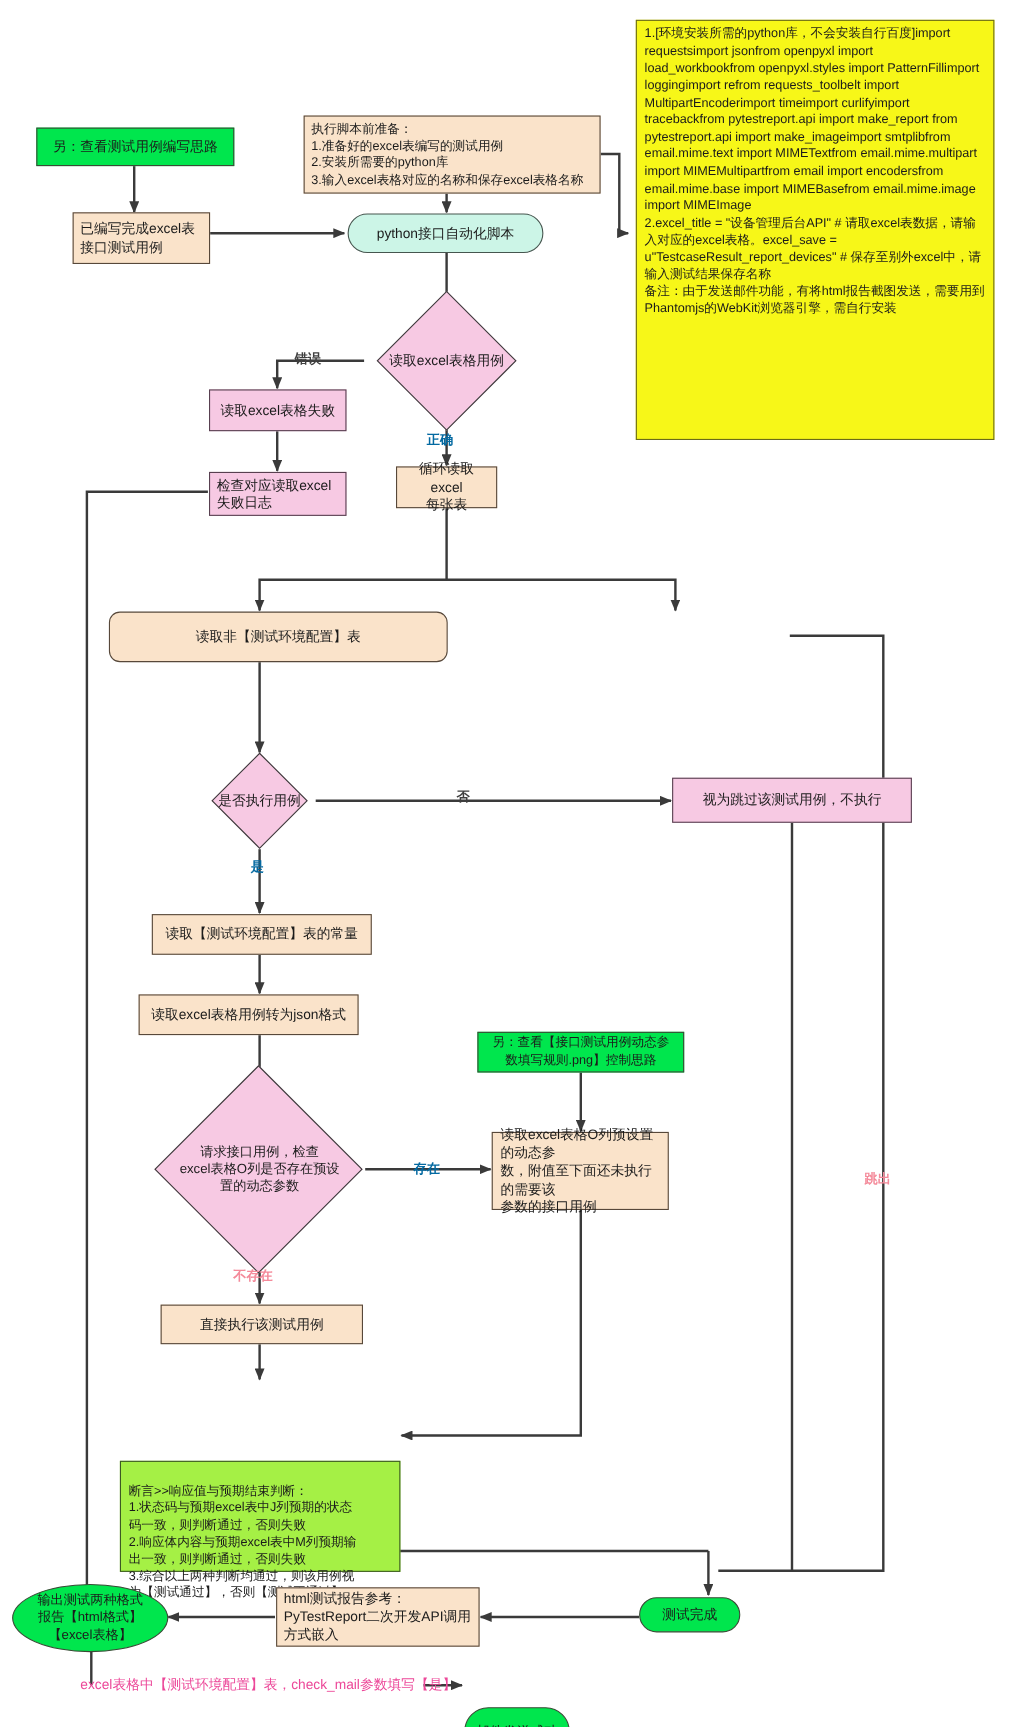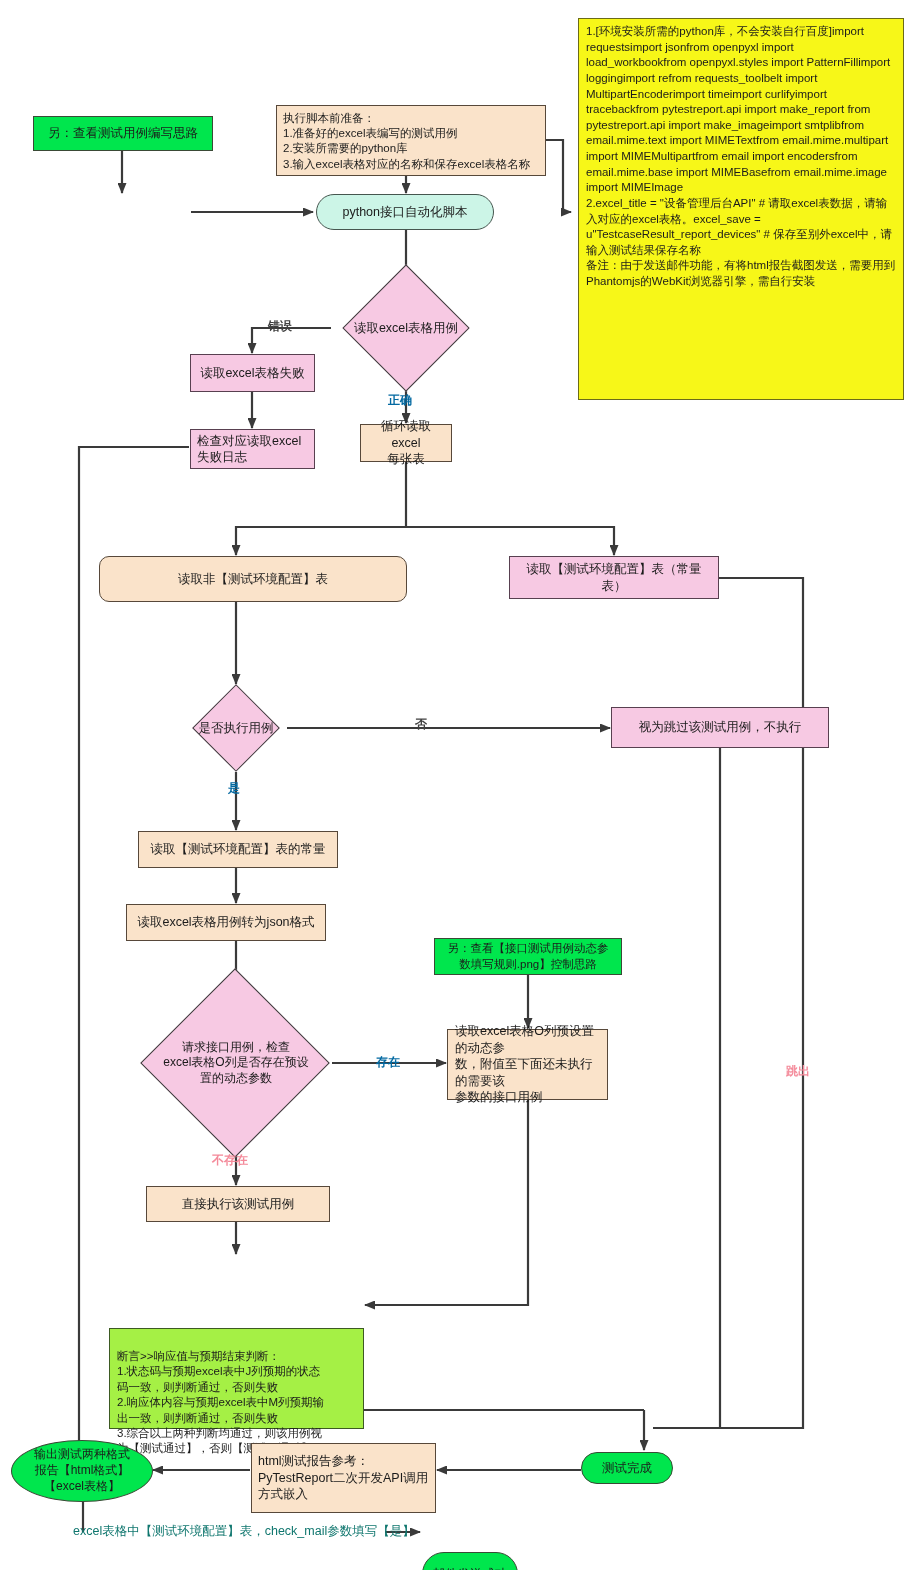--- a/index.html
+++ b/index.html
@@ -71,21 +71,21 @@
     background:transparent;
     white-space:nowrap;
   }
   .lbl-red{ color:#404040; }
   .lbl-green{ color:#0369a1; }
   .lbl-pink{ color:#f48a9a; }
 
   .plain-text{
     position:absolute;
     z-index:3;
-    color:#0f766e;
+    color:#ec4899;
     white-space:nowrap;
   }
 </style>
 </head>
 <body>
 
 <div id="canvas">
 
   <svg id="wires" viewBox="0 0 920 1570">
     <defs>
@@ -159,20 +159,22 @@
       <path d="M385,1532 L420,1532"></path>
     </g>
 
     <g stroke="#3a3a3a" stroke-width="2.2" fill="none">
       <path d="M83,1501 L83,1532"></path>
     </g>
   </svg>
 
   <div class="node n-green" style="left:33px;top:116px;width:180px;height:35px;font-size:12.5px;">另：查看测试用例编写思路</div>
 
+  <div class="node n-tan left" style="left:66px;top:193px;width:125px;height:47px;font-size:12.5px;">已编写完成excel表
+接口测试用例</div>
 
   <div class="node n-tan left" style="left:276px;top:105px;width:270px;height:71px;font-size:11.5px;align-items:flex-start;padding-top:5px;">执行脚本前准备：
 1.准备好的excel表编写的测试用例
 2.安装所需要的python库
 3.输入excel表格对应的名称和保存excel表格名称</div>
 
   <div class="node n-mint n-pill" style="left:316px;top:194px;width:178px;height:36px;font-size:12.5px;">python接口自动化脚本</div>
 
   <div class="node n-yellow left" style="left:578px;top:18px;width:326px;height:382px;font-size:11.5px;align-items:flex-start;line-height:1.36;padding:5px 7px;">1.[环境安装所需的python库，不会安装自行百度]import requestsimport jsonfrom openpyxl import load_workbookfrom openpyxl.styles import PatternFillimport loggingimport refrom requests_toolbelt import MultipartEncoderimport timeimport curlifyimport tracebackfrom pytestreport.api import make_report from pytestreport.api import make_imageimport smtplibfrom email.mime.text import MIMETextfrom email.mime.multipart import MIMEMultipartfrom email import encodersfrom email.mime.base import MIMEBasefrom email.mime.image import MIMEImage
 2.excel_title = "设备管理后台API"  # 请取excel表数据，请输入对应的excel表格。excel_save = u"TestcaseResult_report_devices" # 保存至别外excel中，请输入测试结果保存名称
@@ -186,21 +188,20 @@
   <div class="node n-pink" style="left:190px;top:354px;width:125px;height:38px;font-size:12.5px;">读取excel表格失败</div>
 
   <div class="node n-pink left" style="left:190px;top:429px;width:125px;height:40px;font-size:12.5px;">检查对应读取excel
 失败日志</div>
 
   <div class="node n-tan" style="left:360px;top:424px;width:92px;height:38px;font-size:12.5px;">循环读取excel
 每张表</div>
 
   <div class="node n-tan" style="left:99px;top:556px;width:308px;height:46px;font-size:12.5px;border-radius:10px;">读取非【测试环境配置】表</div>
 
-  <div class="node n-pink" style="left:509px;top:556px;width:210px;height:43px;font-size:12.5px;">读取【测试环境配置】表（常量表）</div>
 
   <div class="diamond" style="left:186px;top:684px;width:100px;height:88px;">
     <div class="dshape" style="left:19px;top:3px;width:62px;height:62px;transform-origin:50% 50%;width:62px;height:62px;left:19px;top:13px;"></div>
     <div class="dtext" style="font-size:12.5px;width:160px;left:-30px;">是否执行用例</div>
   </div>
 
   <div class="node n-pink" style="left:611px;top:707px;width:218px;height:41px;font-size:12.5px;">视为跳过该测试用例，不执行</div>
 
   <div class="node n-tan" style="left:138px;top:831px;width:200px;height:37px;font-size:12.5px;">读取【测试环境配置】表的常量</div>
 
@@ -227,21 +228,21 @@
 码一致，则判断通过，否则失败
 2.响应体内容与预期excel表中M列预期输
 出一致，则判断通过，否则失败
 3.综合以上两种判断均通过，则该用例视
 为【测试通过】，否则【测试不通过】</div>
 
   <div class="node n-green n-ell" style="left:11px;top:1440px;width:142px;height:62px;font-size:12px;">输出测试两种格式
 报告【html格式】
 【excel表格】</div>
 
-  <div class="node n-tan left" style="left:251px;top:1443px;width:185px;height:70px;font-size:12.5px;padding:3px 6px;">html测试报告参考：
+  <div class="node n-tan left" style="left:251px;top:1443px;width:185px;height:54px;font-size:12.5px;padding:3px 6px;">html测试报告参考：
 PyTestReport二次开发API调用
 方式嵌入</div>
 
   <div class="node n-green n-pill" style="left:581px;top:1452px;width:92px;height:32px;font-size:12.5px;">测试完成</div>
 
   <div class="node n-green n-pill" style="left:422px;top:1516px;width:96px;height:44px;font-size:12.5px;margin-top:36px;">邮件发送成功</div>
 
   <div class="plain-text" style="left:73px;top:1523px;font-size:12.5px;">excel表格中【测试环境配置】表，check_mail参数填写【是】</div>
 
   <div class="edge-label lbl-red" style="left:268px;top:318px;font-size:12px;">错误</div>

